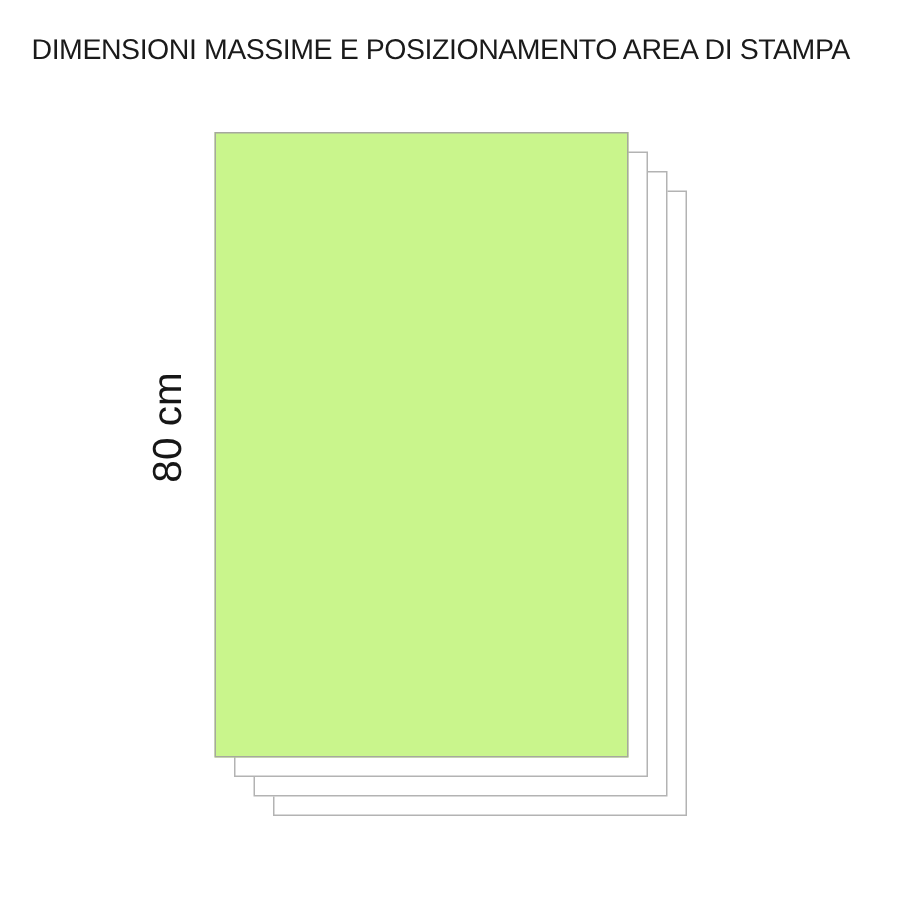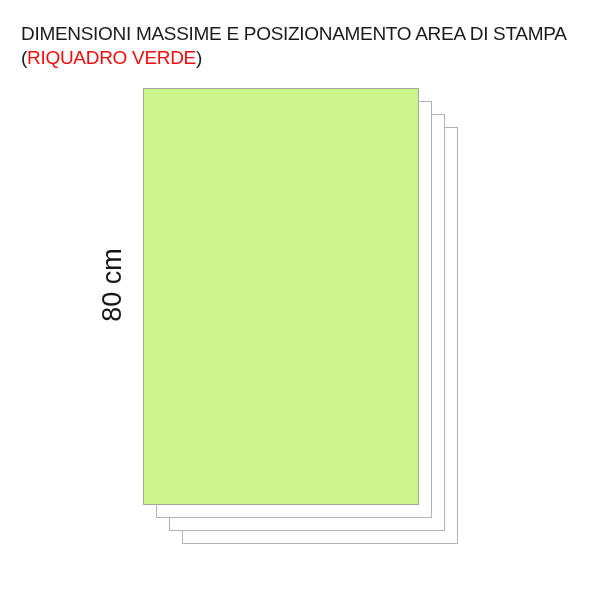--- a/index.html
+++ b/index.html
@@ -62,23 +62,20 @@
     transform: translate(-50%, -50%);
   }
 </style>
 </head>
 <body>
 
 <div class="page">
 
   <div class="title-block">
     <div class="title-line" style="color: rgb(26, 26, 26);">DIMENSIONI MASSIME E POSIZIONAMENTO AREA DI STAMPA</div>
-    <div class="title-line">
-      <span>(</span><span style="color: rgb(241, 13, 13);">RIQUADRO VERDE</span><span>)</span>
-    </div>
   </div>
 
   <div class="sheet sheet-back3" style="border-color: rgb(179, 179, 179);"></div>
   <div class="sheet sheet-back2" style="border-color: rgb(179, 179, 179);"></div>
   <div class="sheet sheet-back1" style="border-color: rgb(179, 179, 179);"></div>
 
   <div class="sheet sheet-green" style="background: rgb(201, 245, 140);"></div>
 
   <div class="dim-label dim-label-vertical">80 cm</div>
 

